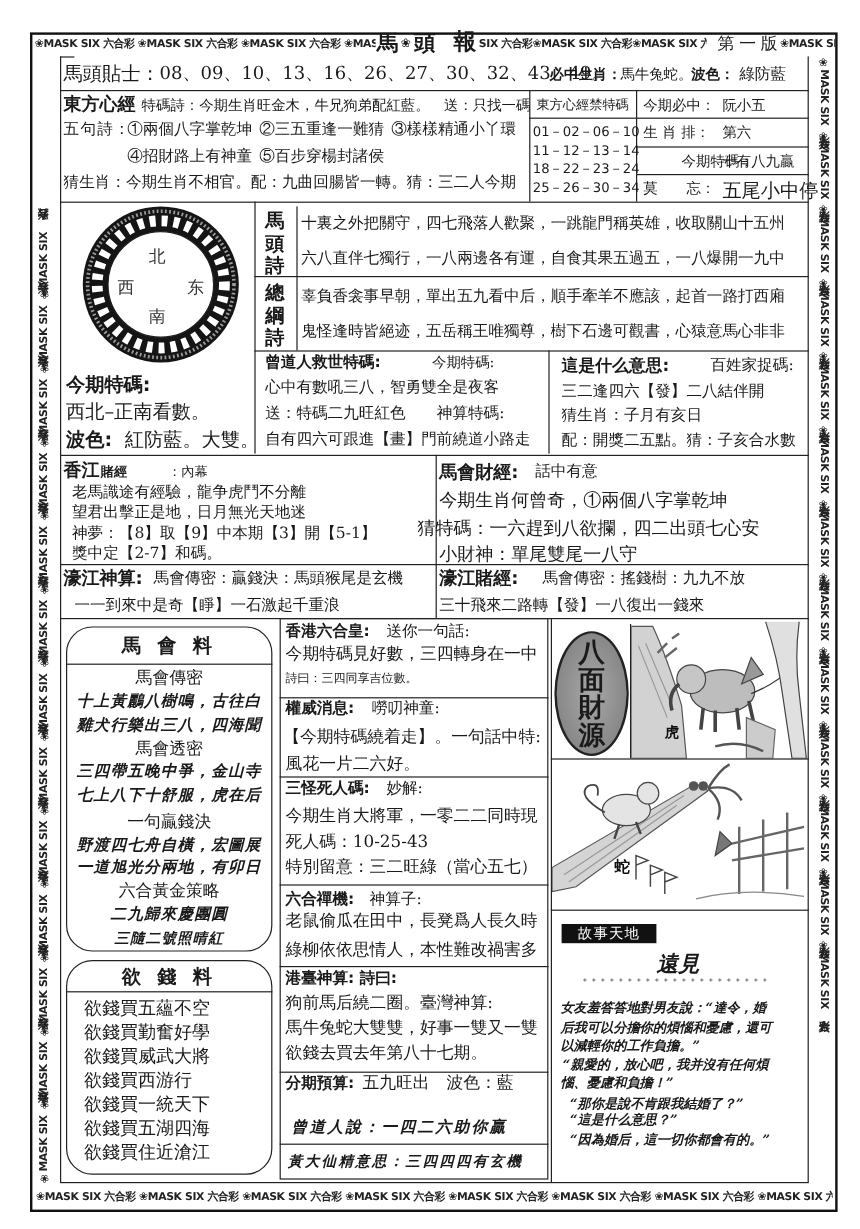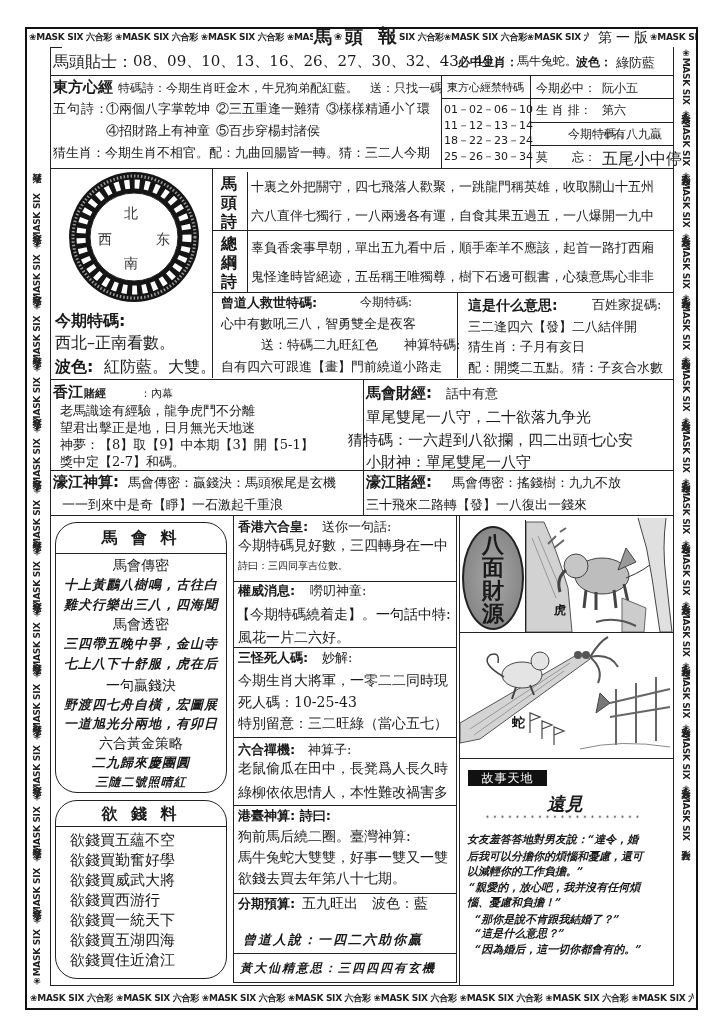--- a/index.html
+++ b/index.html
@@ -33,21 +33,21 @@
 <div class="strip" style="left:30px;top:990px;width:664px;height:16px;">❀MASK SIX 六合彩 ❀MASK SIX 六合彩 ❀MASK SIX 六合彩 ❀MASK SIX 六合彩 ❀MASK SIX 六合彩 ❀MASK SIX 六合彩 ❀MASK SIX 六合彩 ❀MASK SIX 六合彩 ❀MASK SIX 六合彩</div>
 
 <div class="vl" style="left:50px;top:47px;height:938px;"></div>
 <div class="vl" style="left:673px;top:47px;height:938px;"></div>
 <div class="hl" style="left:50px;top:47px;width:12px;"></div>
 <div class="hl" style="left:50px;top:985px;width:624px;"></div>
 
 <span class="a" style="left:53px;top:54px;font-size:16px;">馬頭貼士：</span>
 <span class="a" style="left:133px;top:54px;font-size:15px;">08、09、10、13、16、26、27、30、32、43　49。</span>
 <span class="a hd" style="left:458px;top:56px;font-size:12px;">必中生肖：</span>
-<span class="a" style="left:517px;top:56px;font-size:12px;font-family:Liberation Mono, monospace;">馬牛兔蛇。</span>
+<span class="a" style="left:517px;top:56px;font-size:12px;">馬牛兔蛇。</span>
 <span class="a hd" style="left:576px;top:56px;font-size:12px;">波色：</span>
 <span class="a" style="left:616px;top:56px;font-size:13px;">綠防藍</span>
 <div class="hl" style="left:50px;top:75px;width:624px;"></div>
 
 <span class="a hd" style="left:53px;top:80px;font-size:15px;">東方心經</span>
 <span class="a" style="left:118px;top:82px;font-size:12px;">特碼詩：今期生肖旺金木，牛兄狗弟配紅藍。　送：只找一碼</span>
 <span class="a" style="left:53px;top:102px;font-size:13px;letter-spacing:1px;">五句詩：</span>
 <span class="a" style="left:106px;top:102px;font-size:13px;">①兩個八字掌乾坤</span>
 <span class="a" style="left:216px;top:102px;font-size:13px;">②三五重逢一難猜</span>
 <span class="a" style="left:326px;top:102px;font-size:13px;">③樣樣精通小丫環</span>
@@ -98,41 +98,41 @@
 <span class="a" style="left:251px;top:270px;font-size:13px;">鬼怪逢時皆絕迹，五岳稱王唯獨尊，樹下石邊可觀書，心猿意馬心非非</span>
 
 <span class="a hd" style="left:55px;top:313px;font-size:16px;">今期特碼:</span>
 <span class="a" style="left:55px;top:335px;font-size:16px;">西北–正南看數。</span>
 <span class="a hd" style="left:55px;top:359px;font-size:16px;">波色:</span>
 <span class="a" style="left:104px;top:359px;font-size:16px;">紅防藍。大雙。</span>
 
 <span class="a hd" style="left:221px;top:296px;font-size:13px;">曾道人救世特碼:</span>
 <span class="a" style="left:360px;top:296px;font-size:12px;">今期特碼:</span>
 <span class="a" style="left:221px;top:317px;font-size:13px;">心中有數吼三八，智勇雙全是夜客</span>
-<span class="a" style="left:221px;top:338px;font-size:13px;margin-left:40px;">送：特碼二九旺紅色　　神算特碼:</span>
+<span class="a" style="left:221px;top:338px;font-size:13px;">送：特碼二九旺紅色　　神算特碼:</span>
 <span class="a" style="left:221px;top:360px;font-size:13px;">自有四六可跟進【畫】門前繞道小路走</span>
 <div class="vl" style="left:457px;top:292px;height:86px;"></div>
 <span class="a hd" style="left:468px;top:298px;font-size:14px;">這是什么意思:</span>
 <span class="a" style="left:556px;top:298px;font-size:13px;margin-left:36px;">百姓家捉碼:</span>
 <span class="a" style="left:468px;top:320px;font-size:13px;">三二逢四六【發】二八結伴開</span>
 <span class="a" style="left:468px;top:340px;font-size:13px;">猜生肖：子月有亥日</span>
 <span class="a" style="left:468px;top:361px;font-size:13px;">配：開獎二五點。猜：子亥合水數</span>
 <div class="hl" style="left:50px;top:379px;width:624px;"></div>
 
 <span class="a hd" style="left:53px;top:385px;font-size:15px;">香江</span>
 <span class="a hd" style="left:84px;top:388px;font-size:11px;">賭經</span>
 <span class="a" style="left:108px;top:388px;font-size:11px;margin-left:32px;">：內幕</span>
 <span class="a" style="left:60px;top:404px;font-size:13px;">老馬識途有經驗，龍争虎鬥不分離</span>
 <span class="a" style="left:60px;top:421px;font-size:13px;">望君出擊正是地，日月無光天地迷</span>
 <span class="a" style="left:60px;top:438px;font-size:13px;">神夢：【8】取【9】中本期【3】開【5-1】</span>
 <span class="a" style="left:60px;top:455px;font-size:13px;">獎中定【2-7】和碼。</span>
 <div class="vl" style="left:363px;top:379px;height:136px;"></div>
 <span class="a hd" style="left:366px;top:386px;font-size:15px;">馬會財經:</span>
 <span class="a" style="left:446px;top:387px;font-size:13px;">話中有意</span>
-<span class="a" style="left:366px;top:410px;font-size:15px;">單尾雙尾一八守，二十欲落九争光</span>
+<span class="a" style="left:366px;top:410px;font-size:15px;">今期生肖何曾奇，①兩個八字掌乾坤</span>
 <span class="a" style="left:348px;top:433px;font-size:15px;text-align:right;">猜特碼：一六趕到八欲攔，四二出頭七心安</span>
 <span class="a" style="left:366px;top:455px;font-size:15px;">小財神：單尾雙尾一八守</span>
 <div class="hl" style="left:50px;top:470px;width:624px;"></div>
 
 <span class="a hd" style="left:53px;top:475px;font-size:15px;">濠江神算:</span>
 <span class="a" style="left:128px;top:476px;font-size:13px;">馬會傳密：贏錢決：馬頭猴尾是玄機</span>
 <span class="a" style="left:62px;top:498px;font-size:13px;">一一到來中是奇【睜】一石激起千重浪</span>
 <span class="a hd" style="left:366px;top:475px;font-size:15px;">濠江賭經:</span>
 <span class="a" style="left:452px;top:476px;font-size:13px;">馬會傳密：搖錢樹：九九不放</span>
 <span class="a" style="left:366px;top:498px;font-size:13px;">三十飛來二路轉【發】一八復出一錢來</span>

